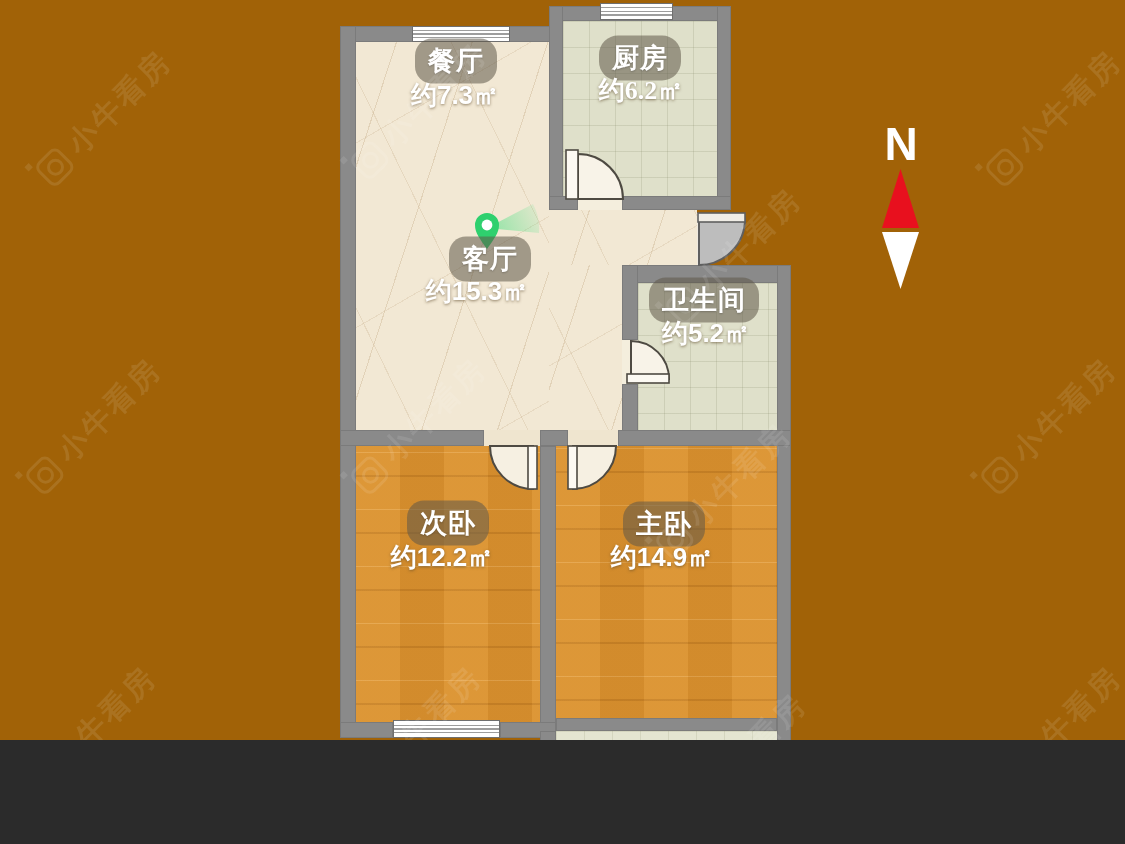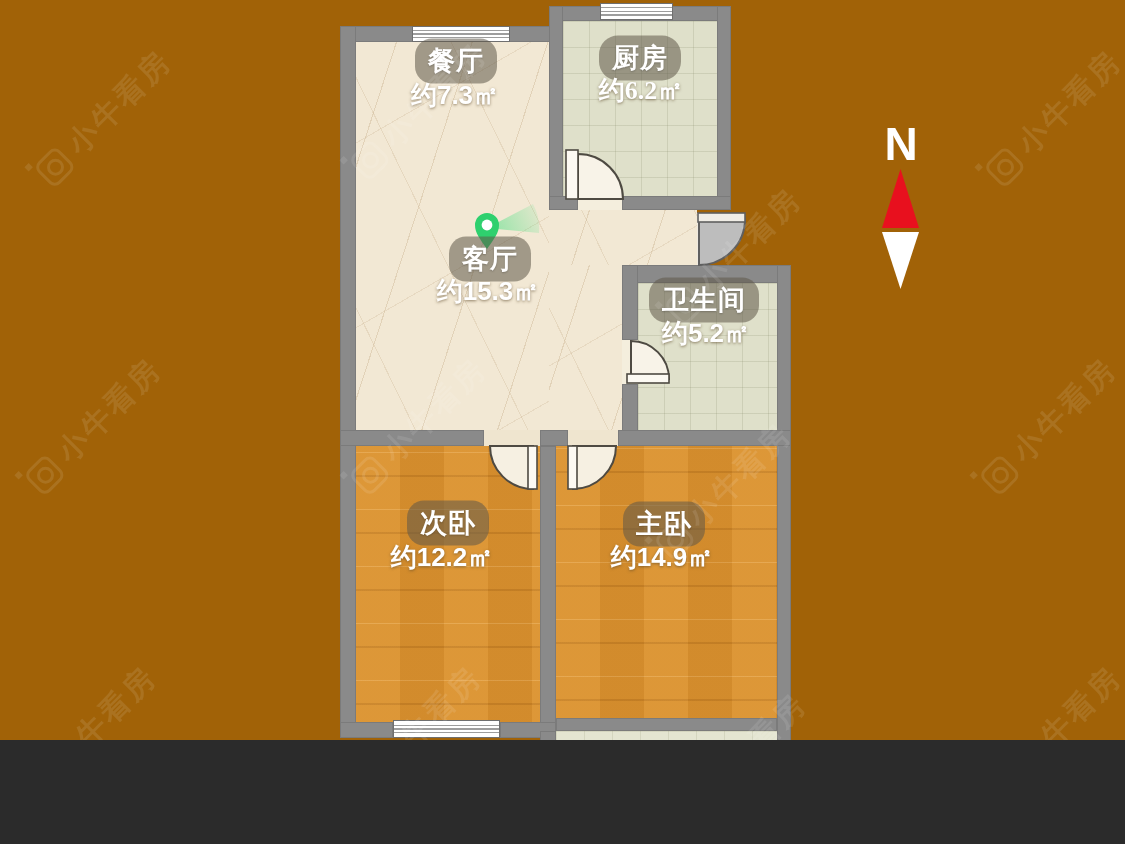--- a/index.html
+++ b/index.html
@@ -173,21 +173,21 @@
     </g>
   </svg>
 
   <div class="badge" style="left:456px;top:61px;">餐厅</div>
   <div class="area" style="left:455px;top:95px;">约7.3㎡</div>
 
   <div class="badge" style="left:640px;top:58px;border-radius:19px;">厨房</div>
   <div class="area" style="left:641px;top:90px;font-family:Liberation Serif, serif;">约6.2㎡</div>
 
   <div class="badge" style="left:490px;top:259px;">客厅</div>
-  <div class="area" style="left:488px;top:291px;">约15.3㎡</div>
+  <div class="area" style="left:477px;top:291px;">约15.3㎡</div>
 
   <div class="badge" style="left:704px;top:300px;">卫生间</div>
   <div class="area" style="left:706px;top:333px;">约5.2㎡</div>
 
   <div class="badge" style="left:448px;top:523px;">次卧</div>
   <div class="area" style="left:442px;top:557px;">约12.2㎡</div>
 
   <div class="badge" style="left:664px;top:524px;">主卧</div>
   <div class="area" style="left:662px;top:557px;text-align:center;">约14.9㎡</div>
 

